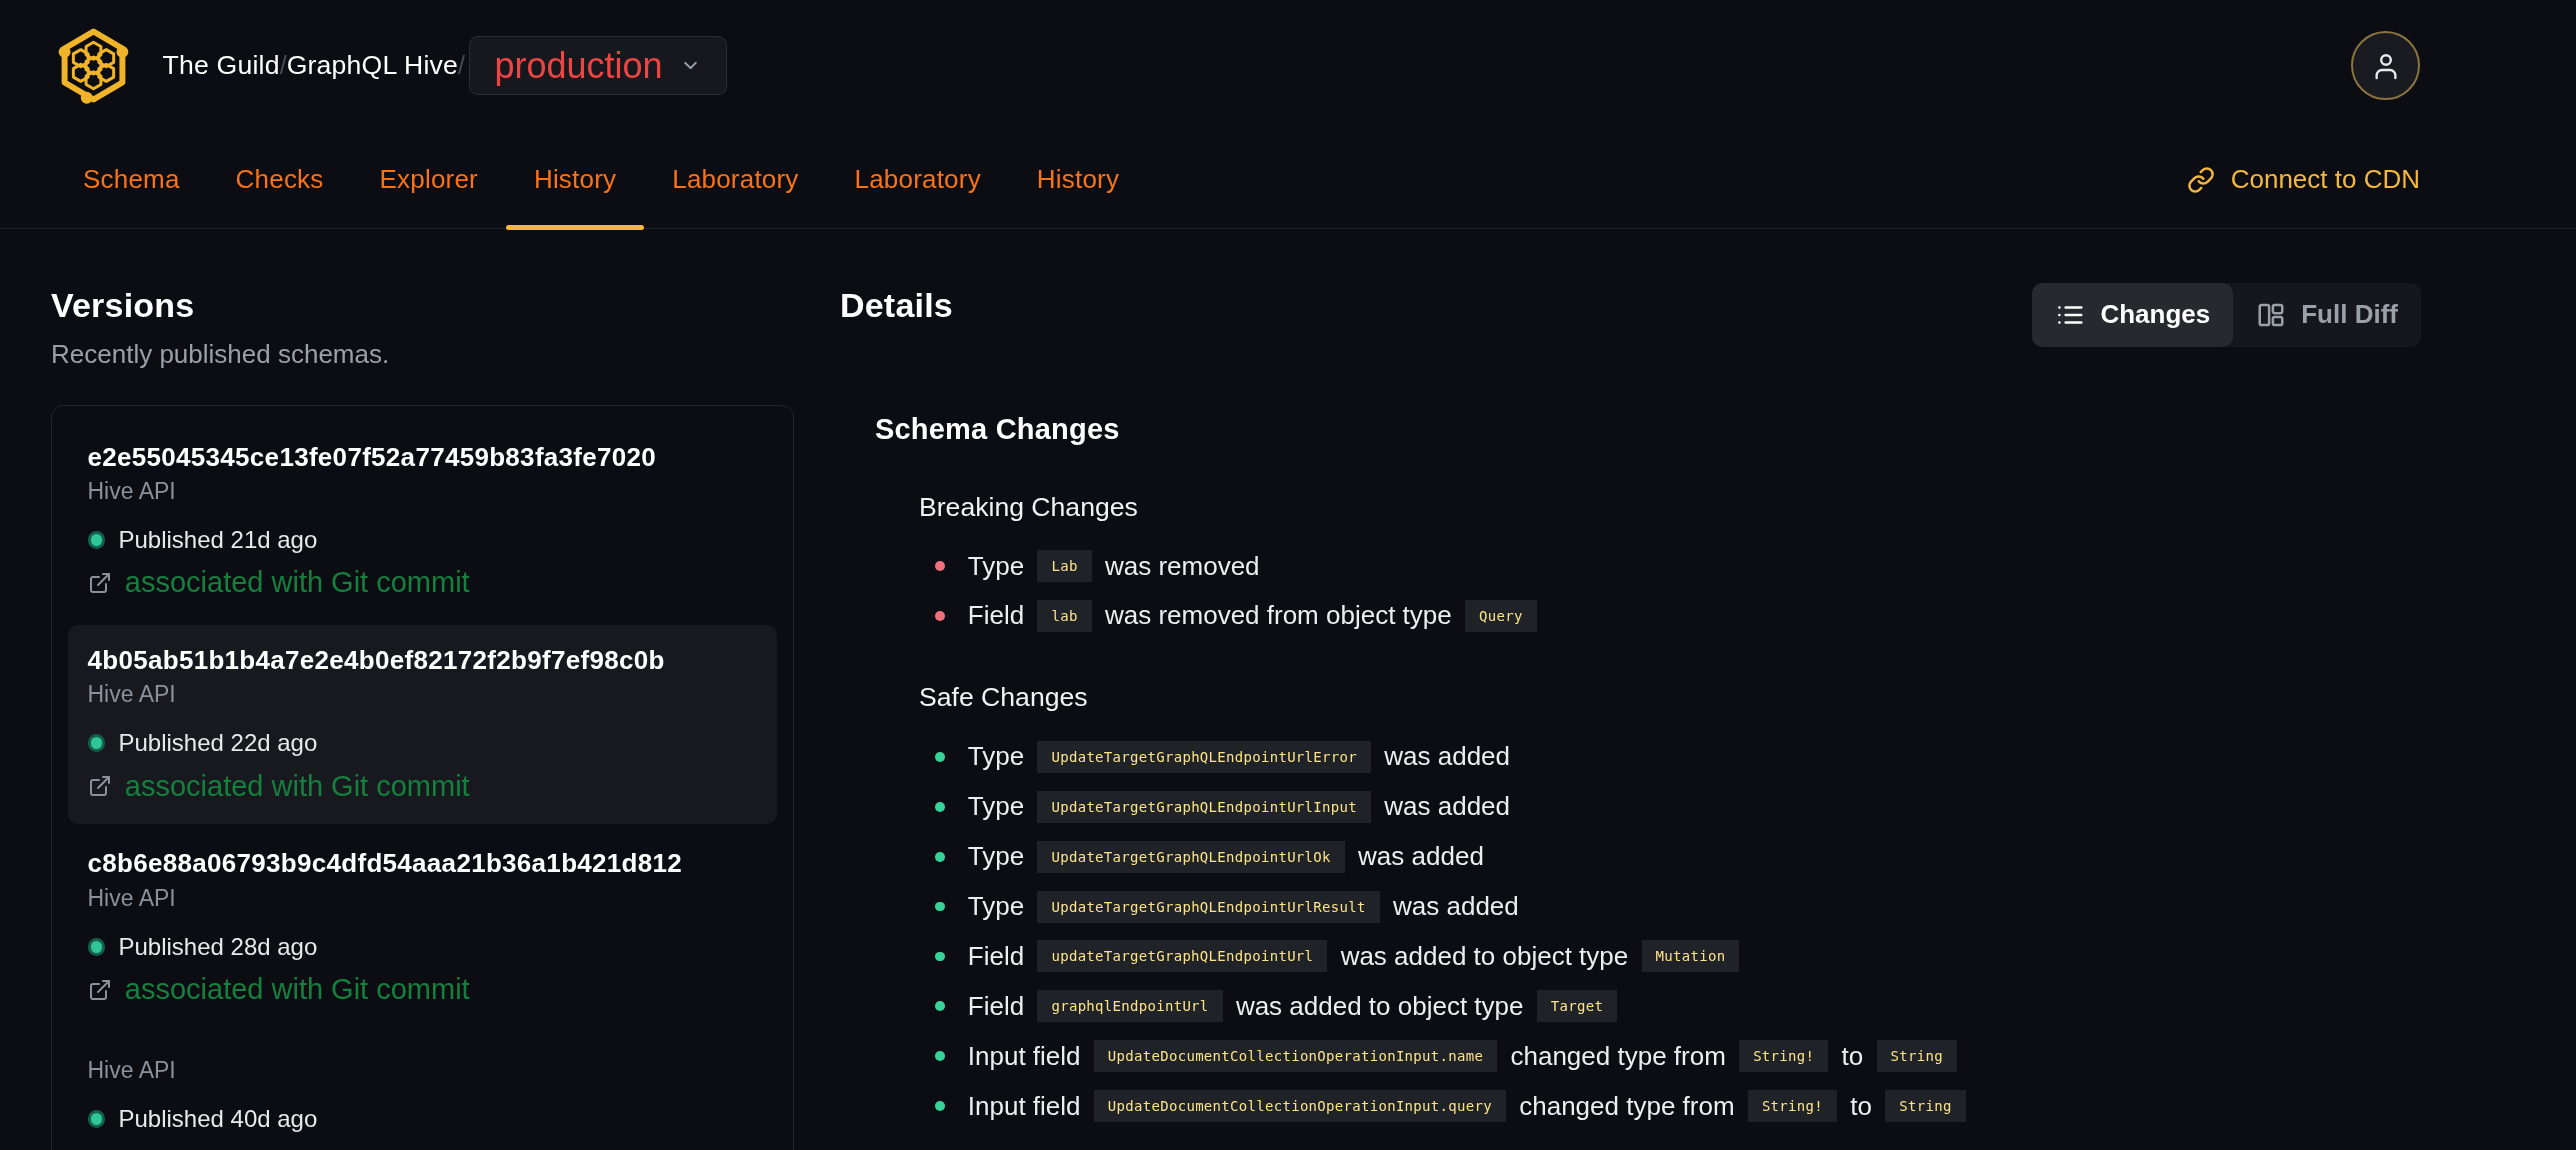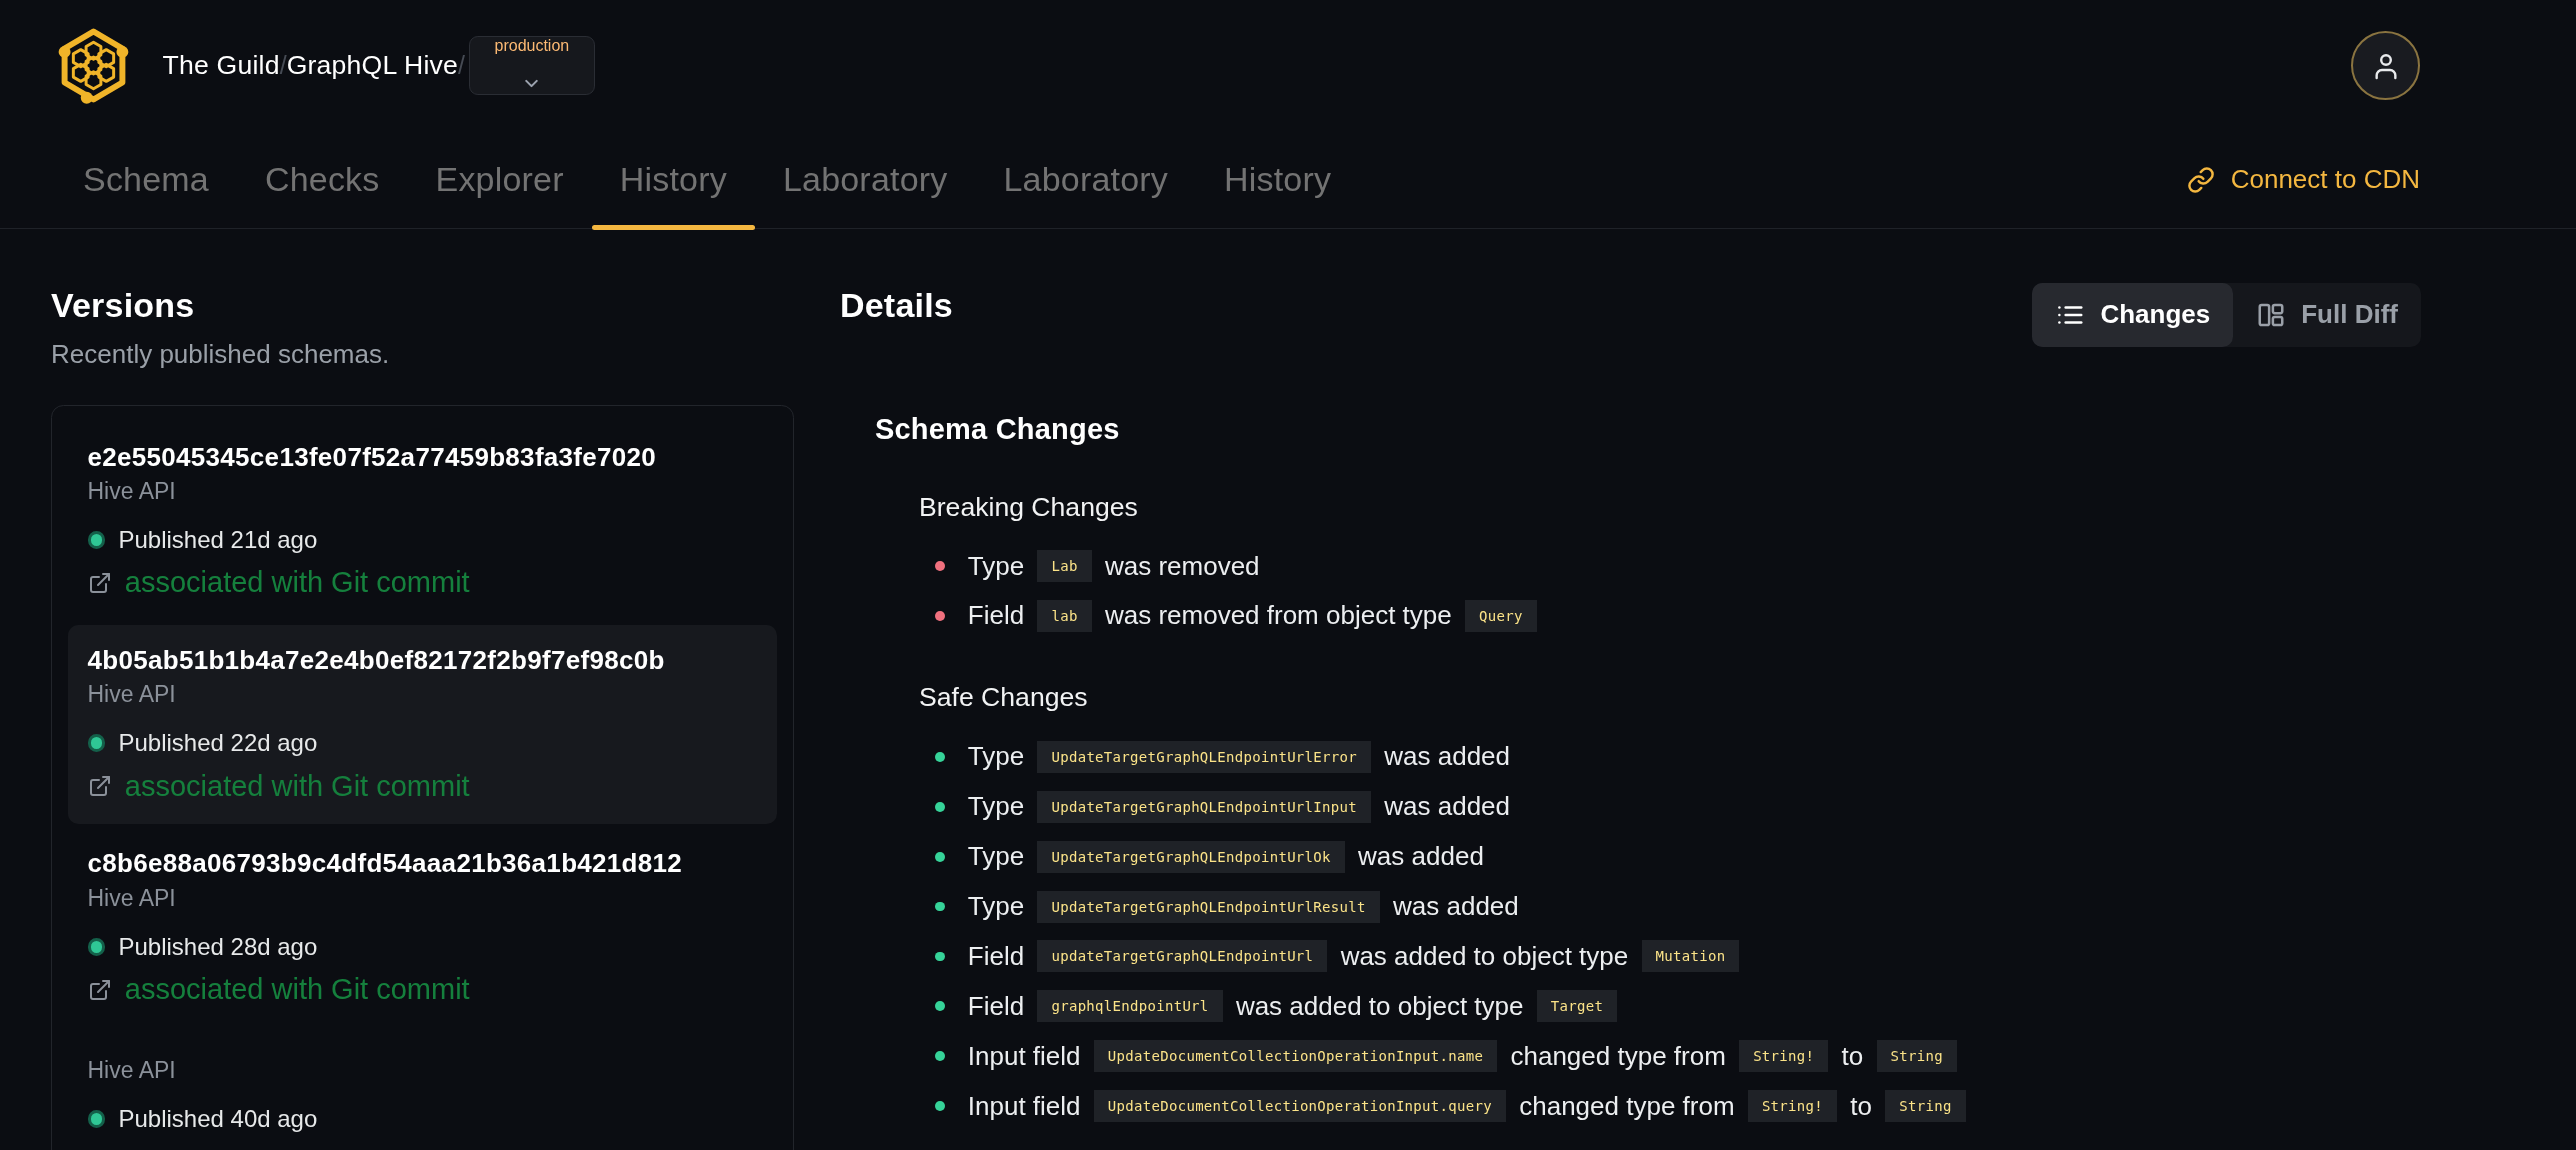--- a/index.html
+++ b/index.html
@@ -23,34 +23,34 @@
   
   .h-top{display:flex;align-items:center;height:131px;padding:0 156px 0 51px;gap:26.6px}
   .logo{display:flex;align-items:center}
   .logo svg{width:85px;height:85px;display:block}
   .crumbs{display:flex;align-items:center;font-size:26.6px}
   .crumbs .crumb{color:#fff;font-weight:500;letter-spacing:0.2px}
   .sep{color:#464b54;font-size:25px}
   .target-btn{
     display:flex;align-items:center;gap:17.7px;margin-left:3.5px;
     background:#16181d;border:1.8px solid #2a2d34;border-radius:8.9px;
-    height:59px;padding:0 25px;color:#fdba74;font-size:16px;flex-direction:column;
+    height:59px;padding:0 25px;color:#ef4444;font-size:36px;
   }
   .target-btn svg{width:21px;height:21px;stroke:#9ca3af}
   .spacer{flex:1}
   .avatar{
     width:69px;height:69px;border-radius:50%;flex:none;
     background:#191b20;border:2.7px solid #8a7440;
     display:flex;align-items:center;justify-content:center;padding:0;
   }
   .avatar svg{width:32px;height:32px;stroke:#e8eaec}
 
   .h-tabs{display:flex;align-items:stretch;height:98px;padding:0 156px 0 55px;border-bottom:1.8px solid #1f2228}
   .tabs{display:flex}
-  .tab{display:flex;align-items:center;padding:0 28px;font-size:34px;color:#737373;position:relative;letter-spacing:0.2px}
+  .tab{display:flex;align-items:center;padding:0 28px;font-size:26px;color:#f97316;position:relative;letter-spacing:0.2px}
   .tab.active::after{
     content:"";position:absolute;left:0;right:0;bottom:-1.8px;height:5.3px;
     background:var(--accent);border-radius:2.7px;
   }
   .cdn{display:flex;align-items:center;gap:16px;color:var(--accent);font-size:26px;font-weight:500}
   .cdn svg{width:28px;height:28px;stroke:var(--accent)}
 
   
   main{display:flex;align-items:flex-start;padding:57px 155px 0 51px}
   h2.panel-title{font-size:34px;font-weight:700;margin:0;color:#fff;letter-spacing:0.2px}

